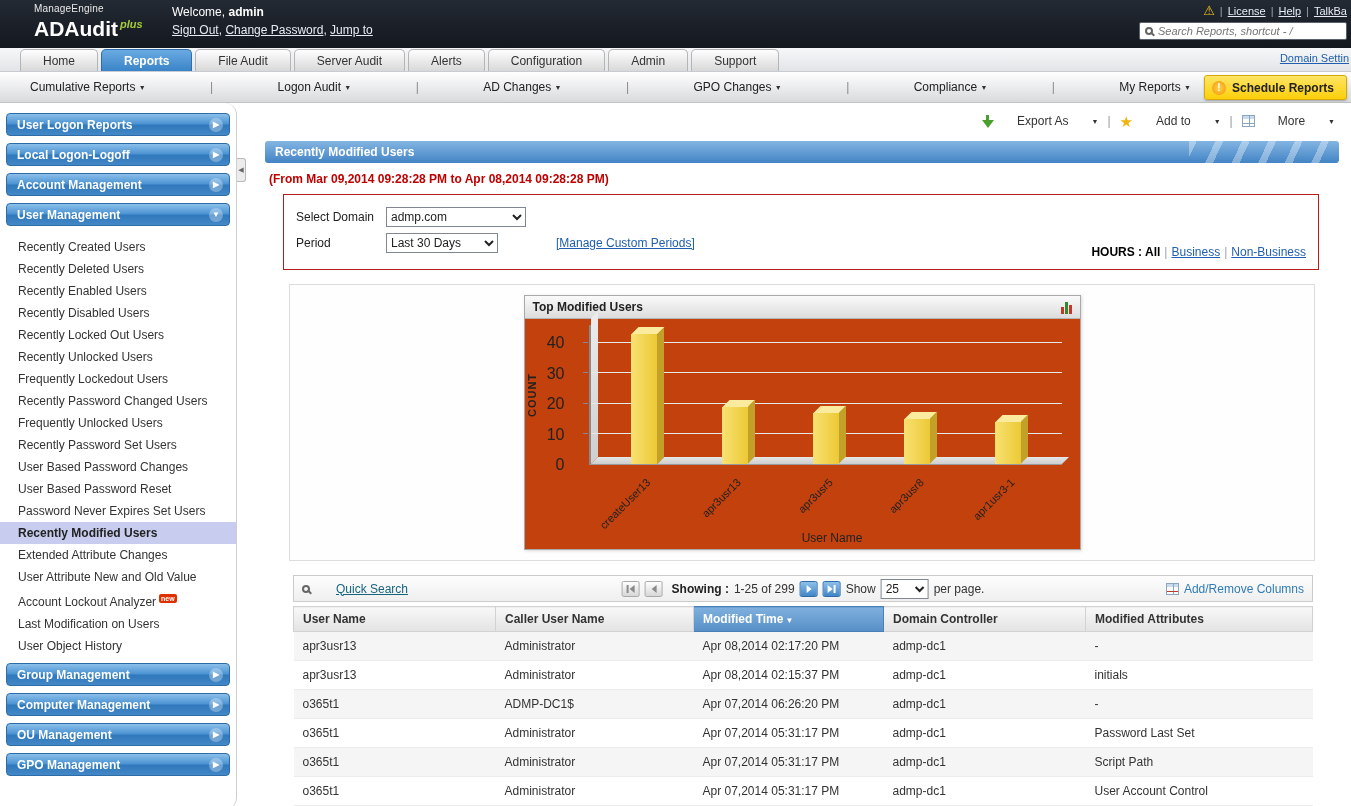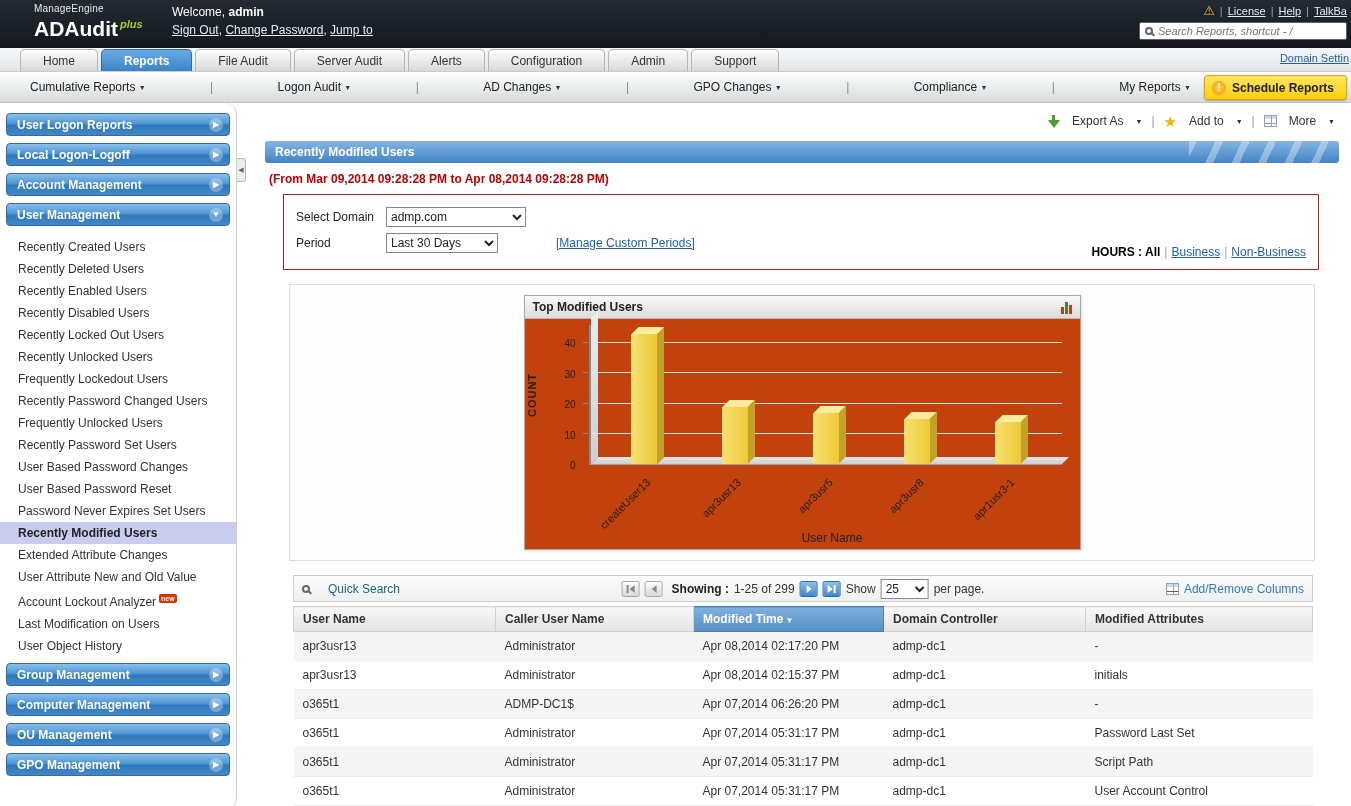--- a/index.html
+++ b/index.html
@@ -70,21 +70,21 @@
   .badge { color:#fff; background:#e03000; font-size:7px; font-weight:bold; padding:1px 2px;
            border-radius:2px; margin-left:3px; }
   .collapse-handle { position:absolute; left:237px; top:55px; width:9px; height:24px; background:#ececec;
                      border:1px solid #b9b9b9; border-left:none; border-radius:0 3px 3px 0; font-size:7px;
                      color:#666; display:flex; align-items:center; justify-content:center; cursor:pointer; z-index:5; }
 
   
   .main { flex:1; padding:0 10px 0 28px; position:relative; overflow:hidden; }
   .action-row { height:28px; display:flex; justify-content:flex-end; align-items:center; gap:9px;
                 padding:8px 6px 0 0; font-size:12px; color:#333; }
-  .action-item { display:flex; align-items:center; gap:12px; cursor:pointer; white-space:nowrap; }
+  .action-item { display:flex; align-items:center; gap:23px; cursor:pointer; white-space:nowrap; }
   .action-sep { color:#999; }
   .icon-export { position:relative; width:12px; height:13px; }
   .icon-export::before { content:''; position:absolute; left:4px; top:0; width:3px; height:6px; background:#4a9f2f; }
   .icon-export::after { content:''; position:absolute; left:0; top:5px; border-left:6px solid transparent;
                         border-right:6px solid transparent; border-top:8px solid #4a9f2f; }
   .icon-star { color:#f0b40f; font-size:15px; line-height:13px; }
   .icon-grid { width:13px; height:12px; border:1px solid #8aa5bd; position:relative;
                background:linear-gradient(#c9dcef 3px, #fff 3px); flex:none; }
   .icon-grid::before { content:''; position:absolute; left:6px; top:0; bottom:0; width:1px; background:#8aa5bd; }
   .icon-grid::after { content:''; position:absolute; top:7px; left:0; right:0; height:1px; background:#8aa5bd; }
@@ -115,21 +115,21 @@
                  box-shadow:1px 1px 3px rgba(0,0,0,0.15); }
   .chart-panel-header { height:23px; background:linear-gradient(#fafafa,#dcdcdc); border-bottom:1px solid #b5b5b5;
                         display:flex; align-items:center; justify-content:space-between; padding:0 8px;
                         font-weight:bold; font-size:12px; color:#222; }
   .icon-chart { display:flex; align-items:flex-end; gap:1px; height:13px; cursor:pointer; }
   .icon-chart span { width:3px; display:block; }
   .chart-body { position:relative; height:230px; }
   .y-axis-title { position:absolute; left:0; top:6px; bottom:84px; width:16px; display:flex; align-items:center; justify-content:center; }
   .y-axis-title span { transform:rotate(-90deg); white-space:nowrap; font-size:11px; font-weight:bold; color:#222; letter-spacing:1px; }
   .y-tick-labels { position:absolute; left:18px; width:38px; top:6px; bottom:84px; }
-  .ytick { position:absolute; right:5px; transform:translateY(50%); font-size:10px; color:#222; }
+  .ytick { position:absolute; right:16px; transform:translateY(50%); font-size:16px; color:#222; }
   .plot { position:absolute; left:64px; right:18px; top:6px; bottom:84px;
           border-left:2px solid #8a8a8a; border-bottom:1px solid #9a9a9a; }
   .wall3d { position:absolute; left:0; top:-7px; bottom:0; width:7px; background:linear-gradient(#ececec,#cfcfcf);
             transform:skewY(-45deg); transform-origin:bottom left; }
   .floor3d { position:absolute; left:0; right:0; bottom:0; height:7px; background:linear-gradient(#e6e6e6,#cdcdcd);
              transform:skewX(-45deg); transform-origin:bottom left; }
   .gridline { position:absolute; left:0; right:0; height:1px; background:#e8e8e8; }
   .gridline::before { content:''; position:absolute; left:-8px; top:0; width:5px; height:1px; background:#8a8a8a; }
   .chart-bars { position:absolute; left:0; right:0; top:0; bottom:0; display:flex; align-items:flex-end;
                 justify-content:space-around; padding:0 8px; }
@@ -137,21 +137,21 @@
   .bar { position:relative; width:26px; background:linear-gradient(to right,#f8e172,#ecc935); z-index:2; }
   .bar-top { position:absolute; top:-7px; left:3.5px; width:100%; height:7px; background:#faeb9e; transform:skewX(-45deg); }
   .bar-side { position:absolute; top:-3.5px; right:-7px; width:7px; height:100%; background:#c3a028; transform:skewY(-45deg); }
   .xlab { position:absolute; top:100%; right:50%; margin-top:12px; transform:rotate(-45deg);
           transform-origin:top right; white-space:nowrap; font-size:11px; color:#222; }
   .x-axis-title { position:absolute; bottom:4px; left:60px; right:0; text-align:center; font-size:12px; color:#222; }
 
   
   .table-toolbar { margin:14px 28px 0 28px; border:1px solid #ccc; background:linear-gradient(#fdfdfd,#efefef);
                    height:27px; display:flex; align-items:center; padding:0 8px; position:relative; font-size:12px; }
-  .quick-search { color:#17657d; margin-left:13px; cursor:pointer; }
+  .quick-search { color:#17657d; text-decoration:underline; margin-left:21px; cursor:pointer; }
   .pager { position:absolute; left:50%; transform:translateX(-50%); display:flex; align-items:center; gap:5px; white-space:nowrap; }
   .pg-btn { width:18px; height:16px; border:1px solid #a9a9a9; background:linear-gradient(#fff,#d7d7d7);
             display:flex; align-items:center; justify-content:center; border-radius:2px; cursor:pointer; gap:1px; }
   .pg-btn.blue { background:linear-gradient(#8cc0ec,#4186c8); border-color:#2f6ba8; }
   .vbar { width:2px; height:8px; background:#8a8a8a; display:inline-block; }
   .pg-btn.blue .vbar { background:#fff; }
   .tri { width:0; height:0; display:inline-block; }
   .tri-left { border-top:4px solid transparent; border-bottom:4px solid transparent; border-right:5px solid #8a8a8a; }
   .tri-right { border-top:4px solid transparent; border-bottom:4px solid transparent; border-left:5px solid #fff; }
   .showing-label { font-weight:bold; color:#222; margin-left:4px; }

